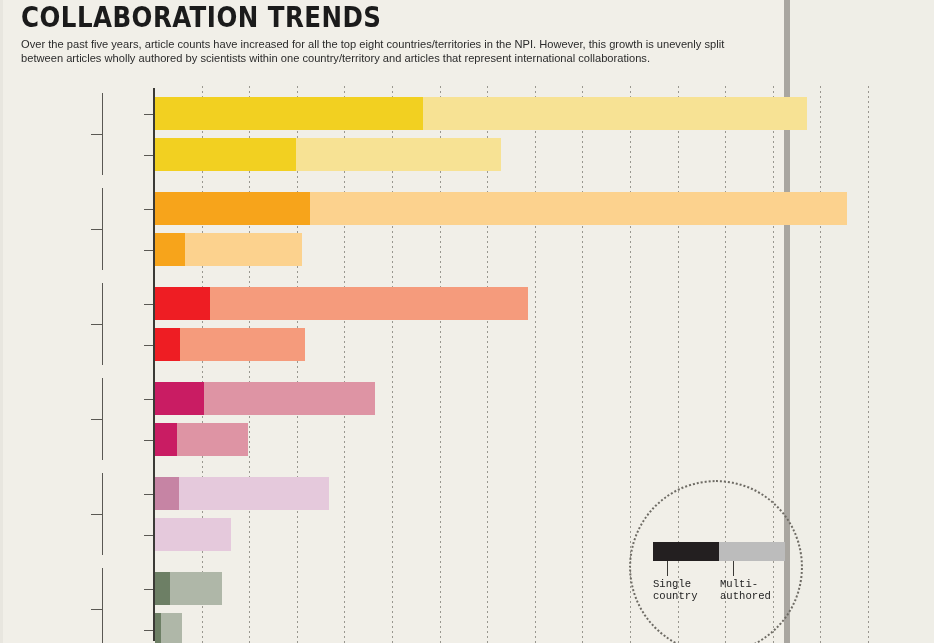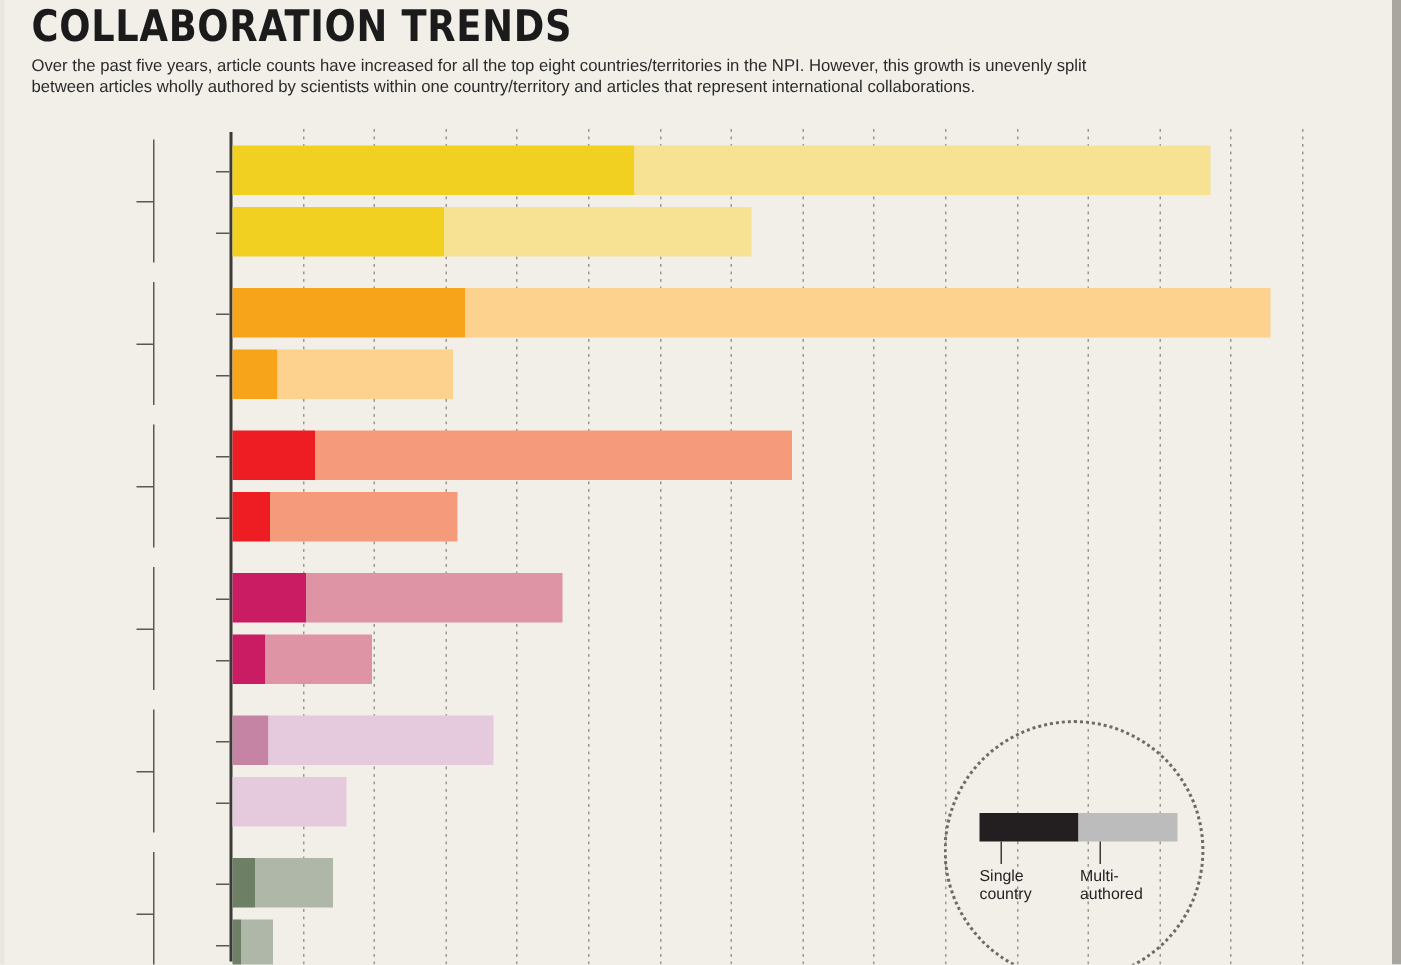--- a/index.html
+++ b/index.html
@@ -6,21 +6,21 @@
   body{
     width:934px;height:643px;
     background:#efeee7;
     font-family:"Liberation Sans","DejaVu Sans",sans-serif;
     color:#231f20;
     overflow:hidden;
     position:relative;
   }
   #page{
     position:relative;
-    width:934px;height:643px;
+    width:790px;height:643px;
     background:#f1efe8;
     box-sizing:border-box;
     border-right:6px solid #a9a6a0;
     border-left:3px solid #e8e6df;
   }
 
   
   .header{position:absolute;left:18px;top:2px;right:20px;}
   .title{
     font-family:"DejaVu Sans Condensed","Liberation Sans",sans-serif;
@@ -85,21 +85,21 @@
     border-radius:50%;
     border:2px dotted #6e6b64;
     box-sizing:border-box;
   }
   .legend-bar{
     position:absolute;left:22px;top:60px;width:132px;height:19px;display:flex;
   }
   .legend-bar .lseg{height:100%;}
   .legend-tick{position:absolute;width:1px;height:15px;background:#3b3a36;top:79px;}
   .legend-txt{
-    position:absolute;top:96px;font-size:10.6px;line-height:12.4px;color:#232323;white-space:pre-line;
+    position:absolute;top:96px;font-size:10.6px;line-height:12.4px;color:#232323;white-space:pre-line;font-family:Liberation Mono, monospace;
   }
 </style>
 </head>
 <body>
 
 <div id="page">
 
   <div class="header">
     <h1 class="title">COLLABORATION TRENDS</h1>
     <p class="subtitle">Over the past five years, article counts have increased for all the top eight countries/territories in the NPI. However, this growth is unevenly split between articles wholly authored by scientists within one country/territory and articles that represent international collaborations.</p>

